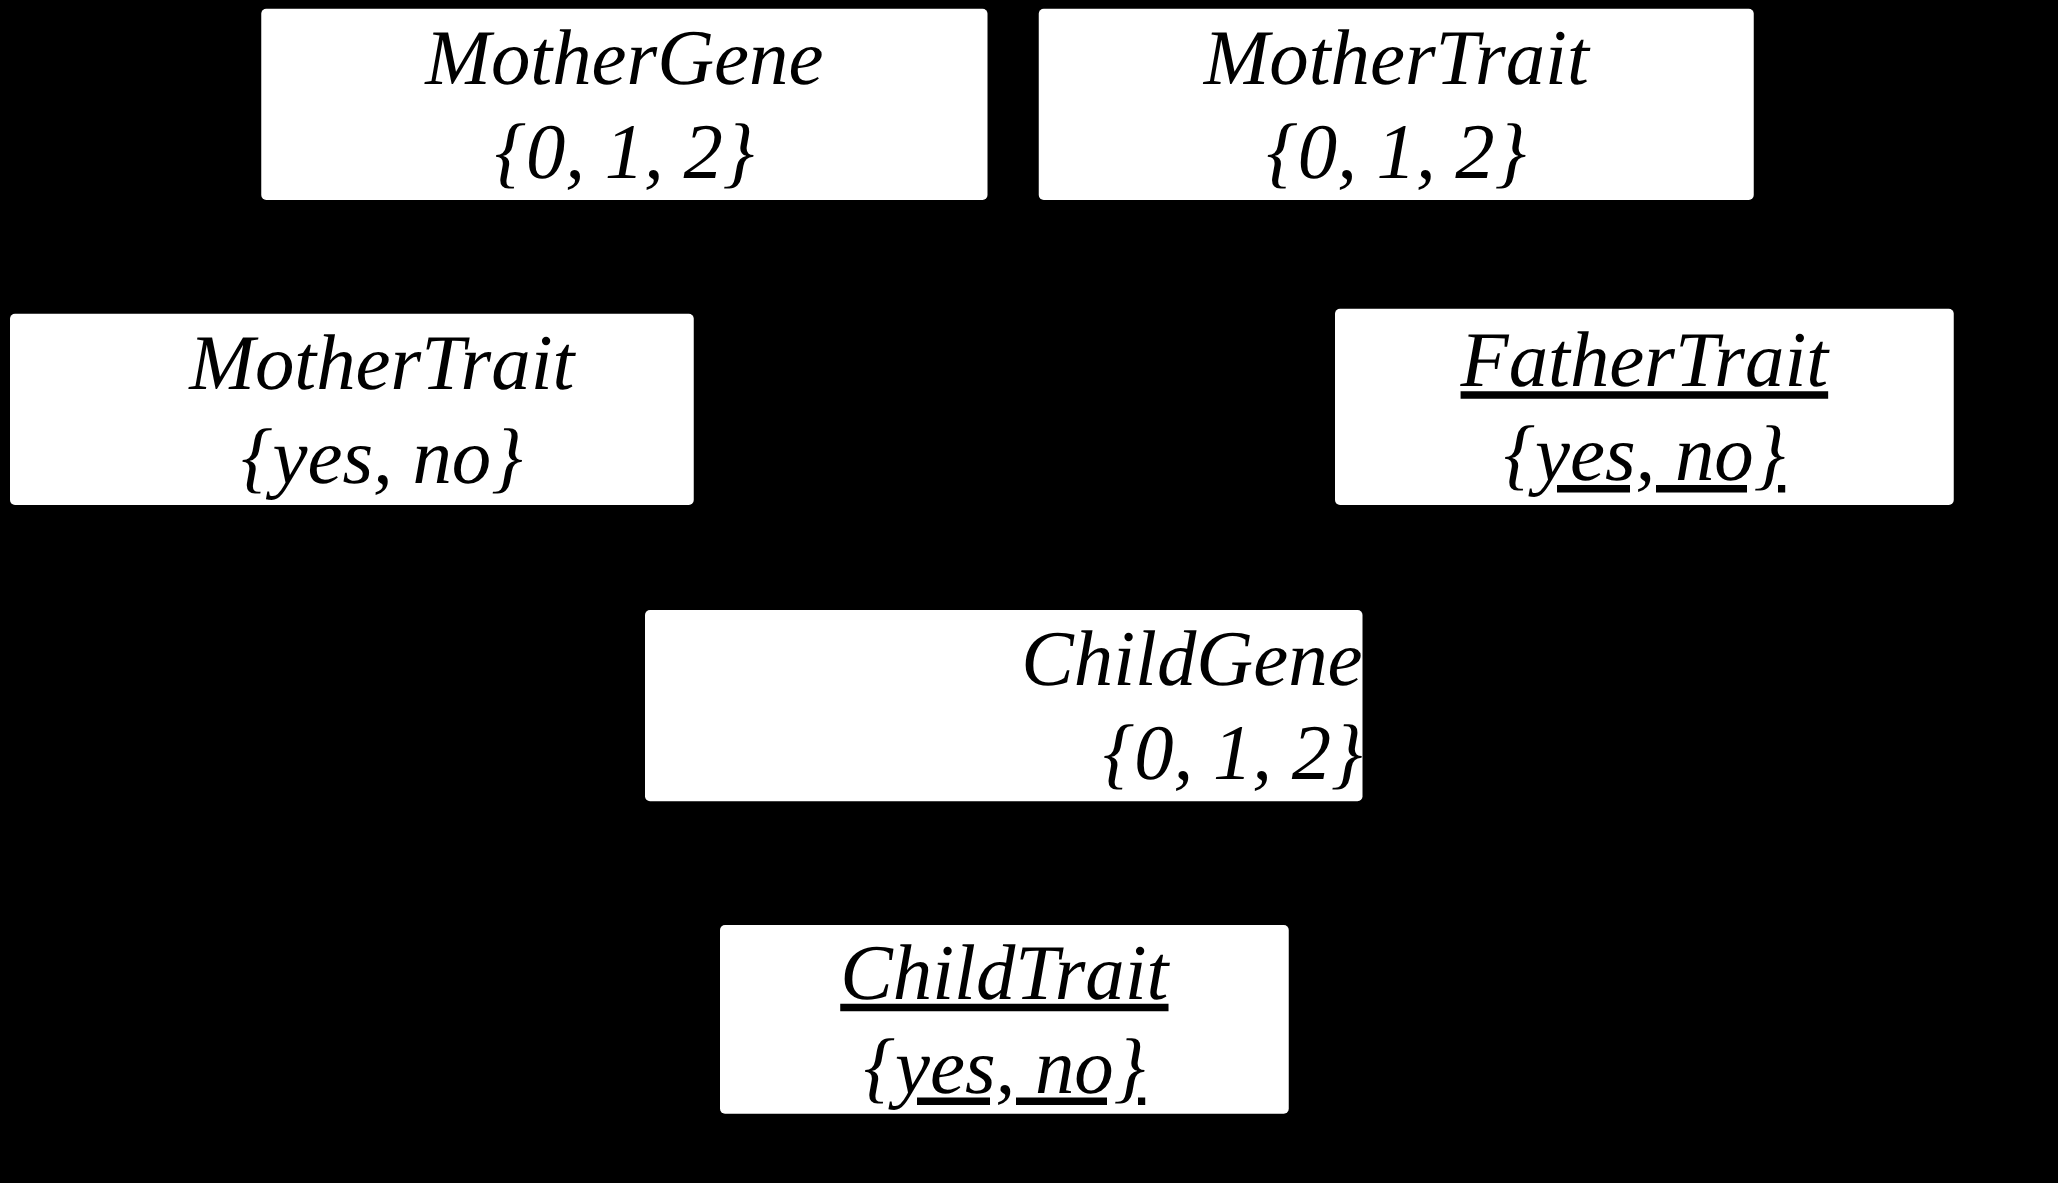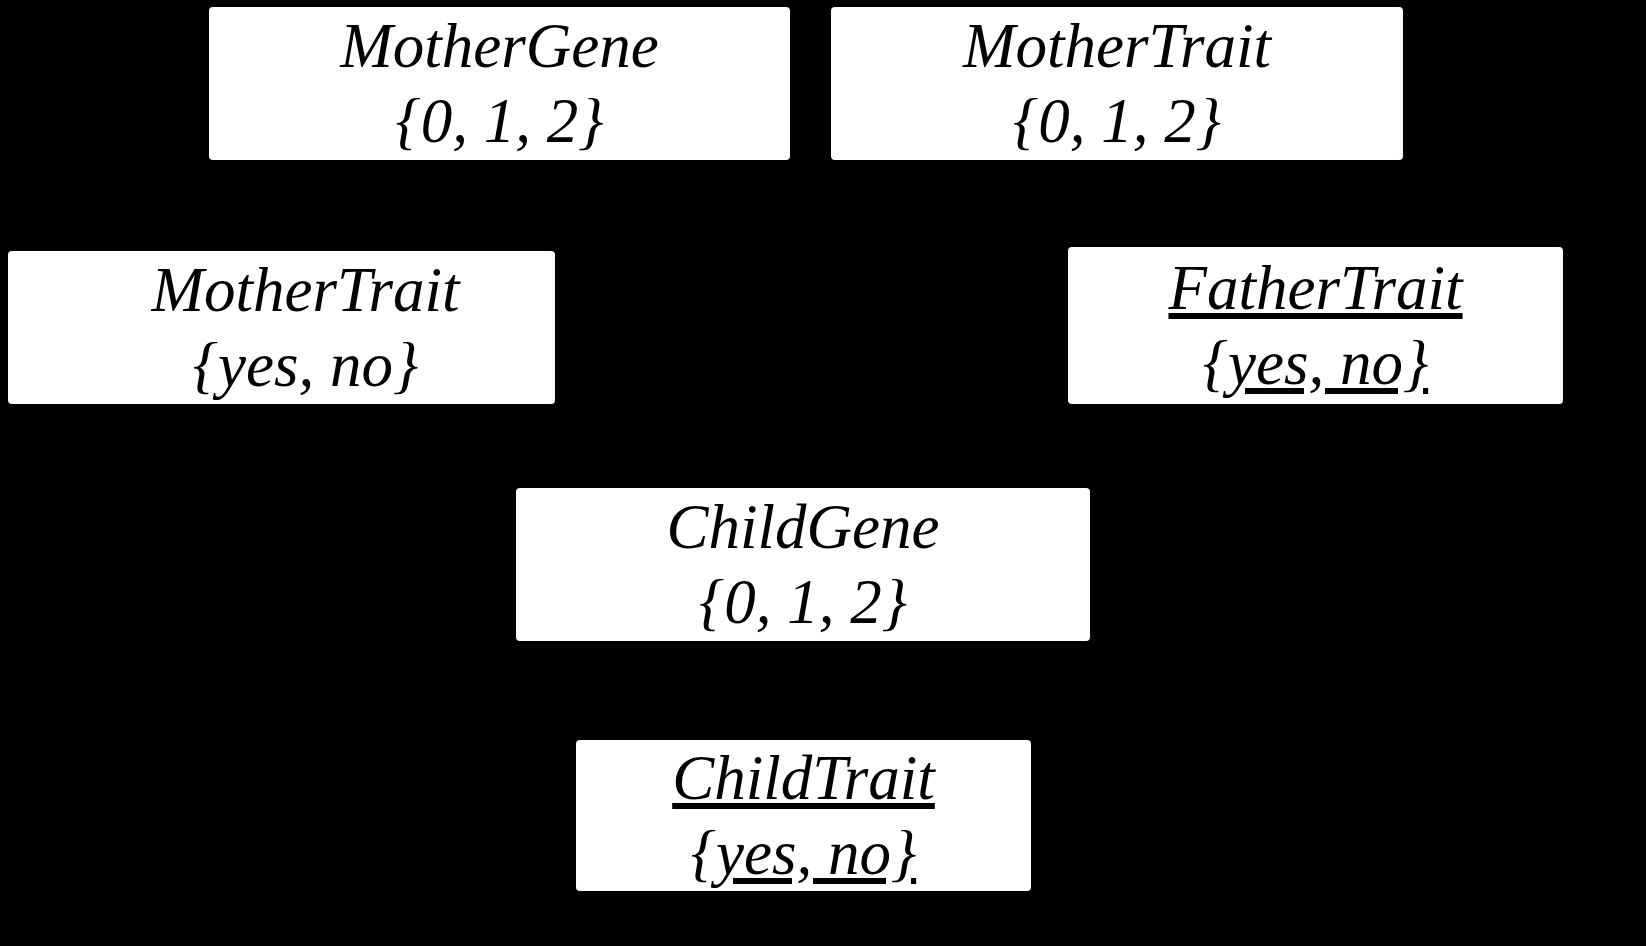--- a/index.html
+++ b/index.html
@@ -31,21 +31,21 @@
   }
   .node .node-label,
   .node .node-domain {
     white-space: nowrap;
   }
   
   .pos-mother-gene  { left: 209px;  top: 7px;   width: 581px; height: 153px; }
   .pos-father-gene  { left: 831px;  top: 7px;   width: 572px; height: 153px; }
   .pos-mother-trait { left: 8px;    top: 251px; width: 499px; height: 153px; padding-left: 48px; }
   .pos-father-trait { left: 1068px; top: 247px; width: 495px; height: 157px; text-decoration: underline; }
-  .pos-child-gene   { left: 516px;  top: 488px; width: 574px; height: 153px; }
+  .pos-child-gene   { left: 516px;  top: 488px; width: 574px; height: 153px; align-items: flex-end; }
   .pos-child-trait  { left: 576px;  top: 740px; width: 455px; height: 151px; text-decoration: underline; }
 </style>
 </head>
 <body>
 
 <div id="canvas">
 
   <div class="node pos-mother-gene">
     <div class="node-label">MotherGene</div>
     <div class="node-domain">{0, 1, 2}</div>

